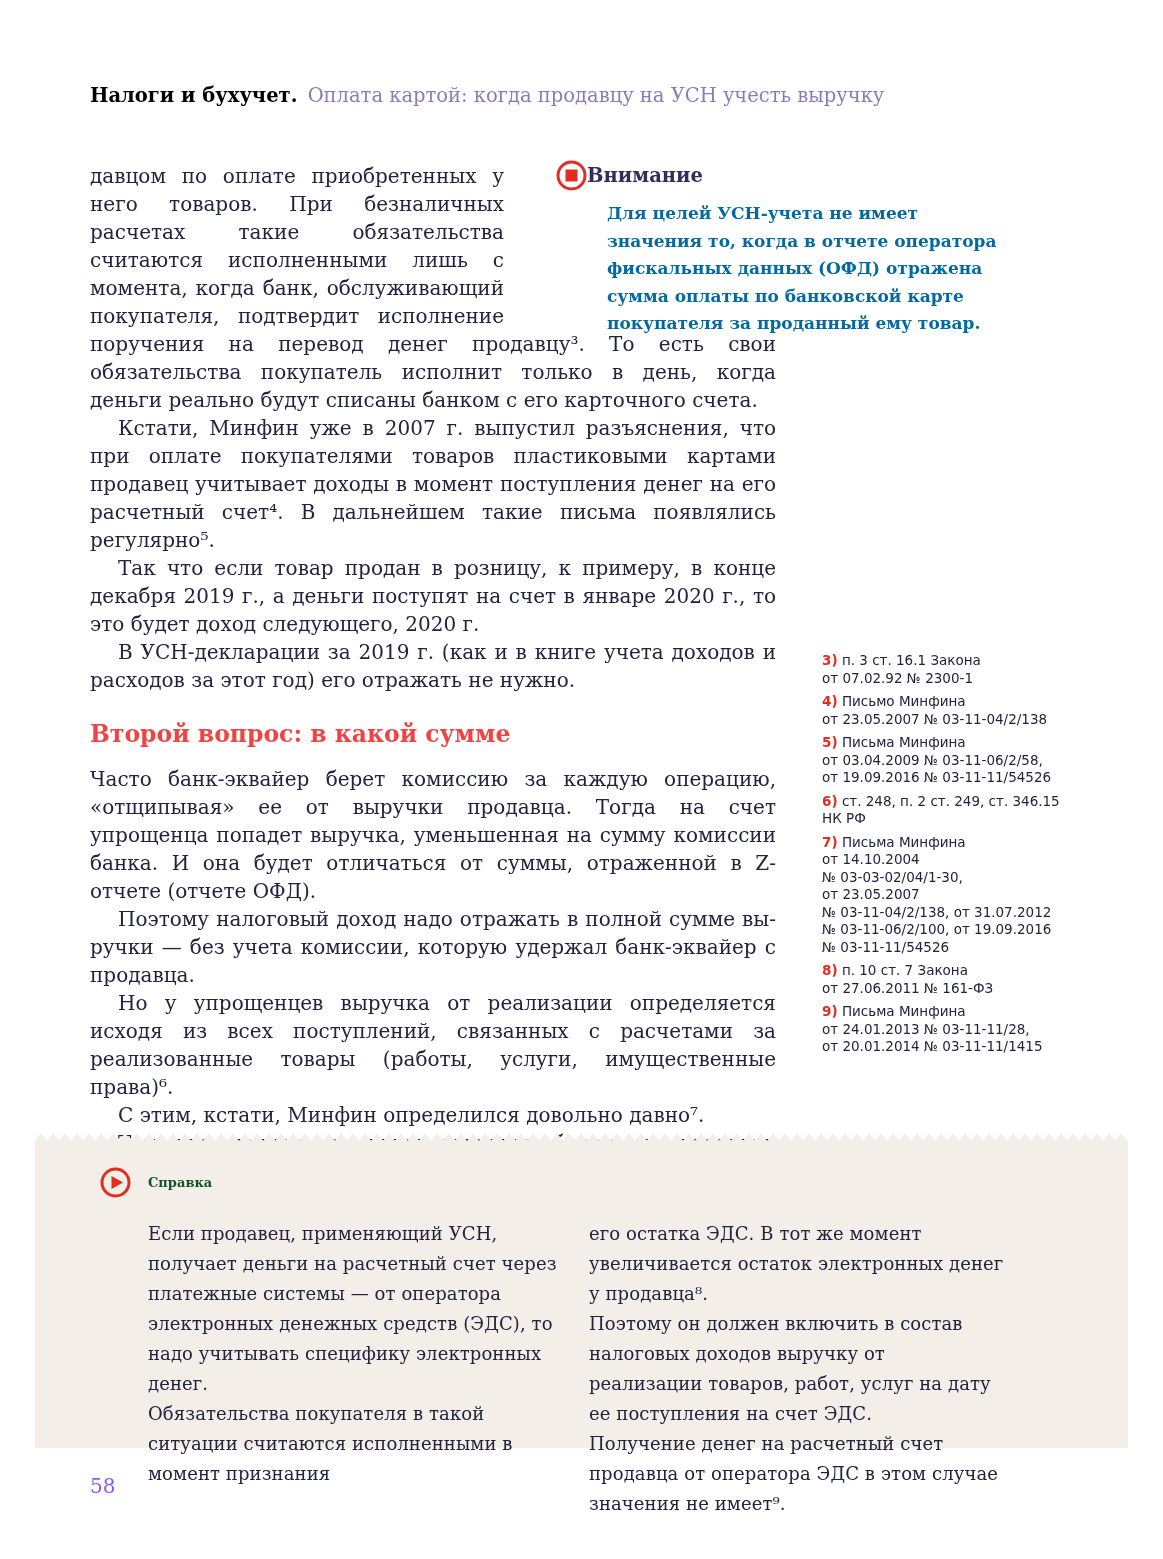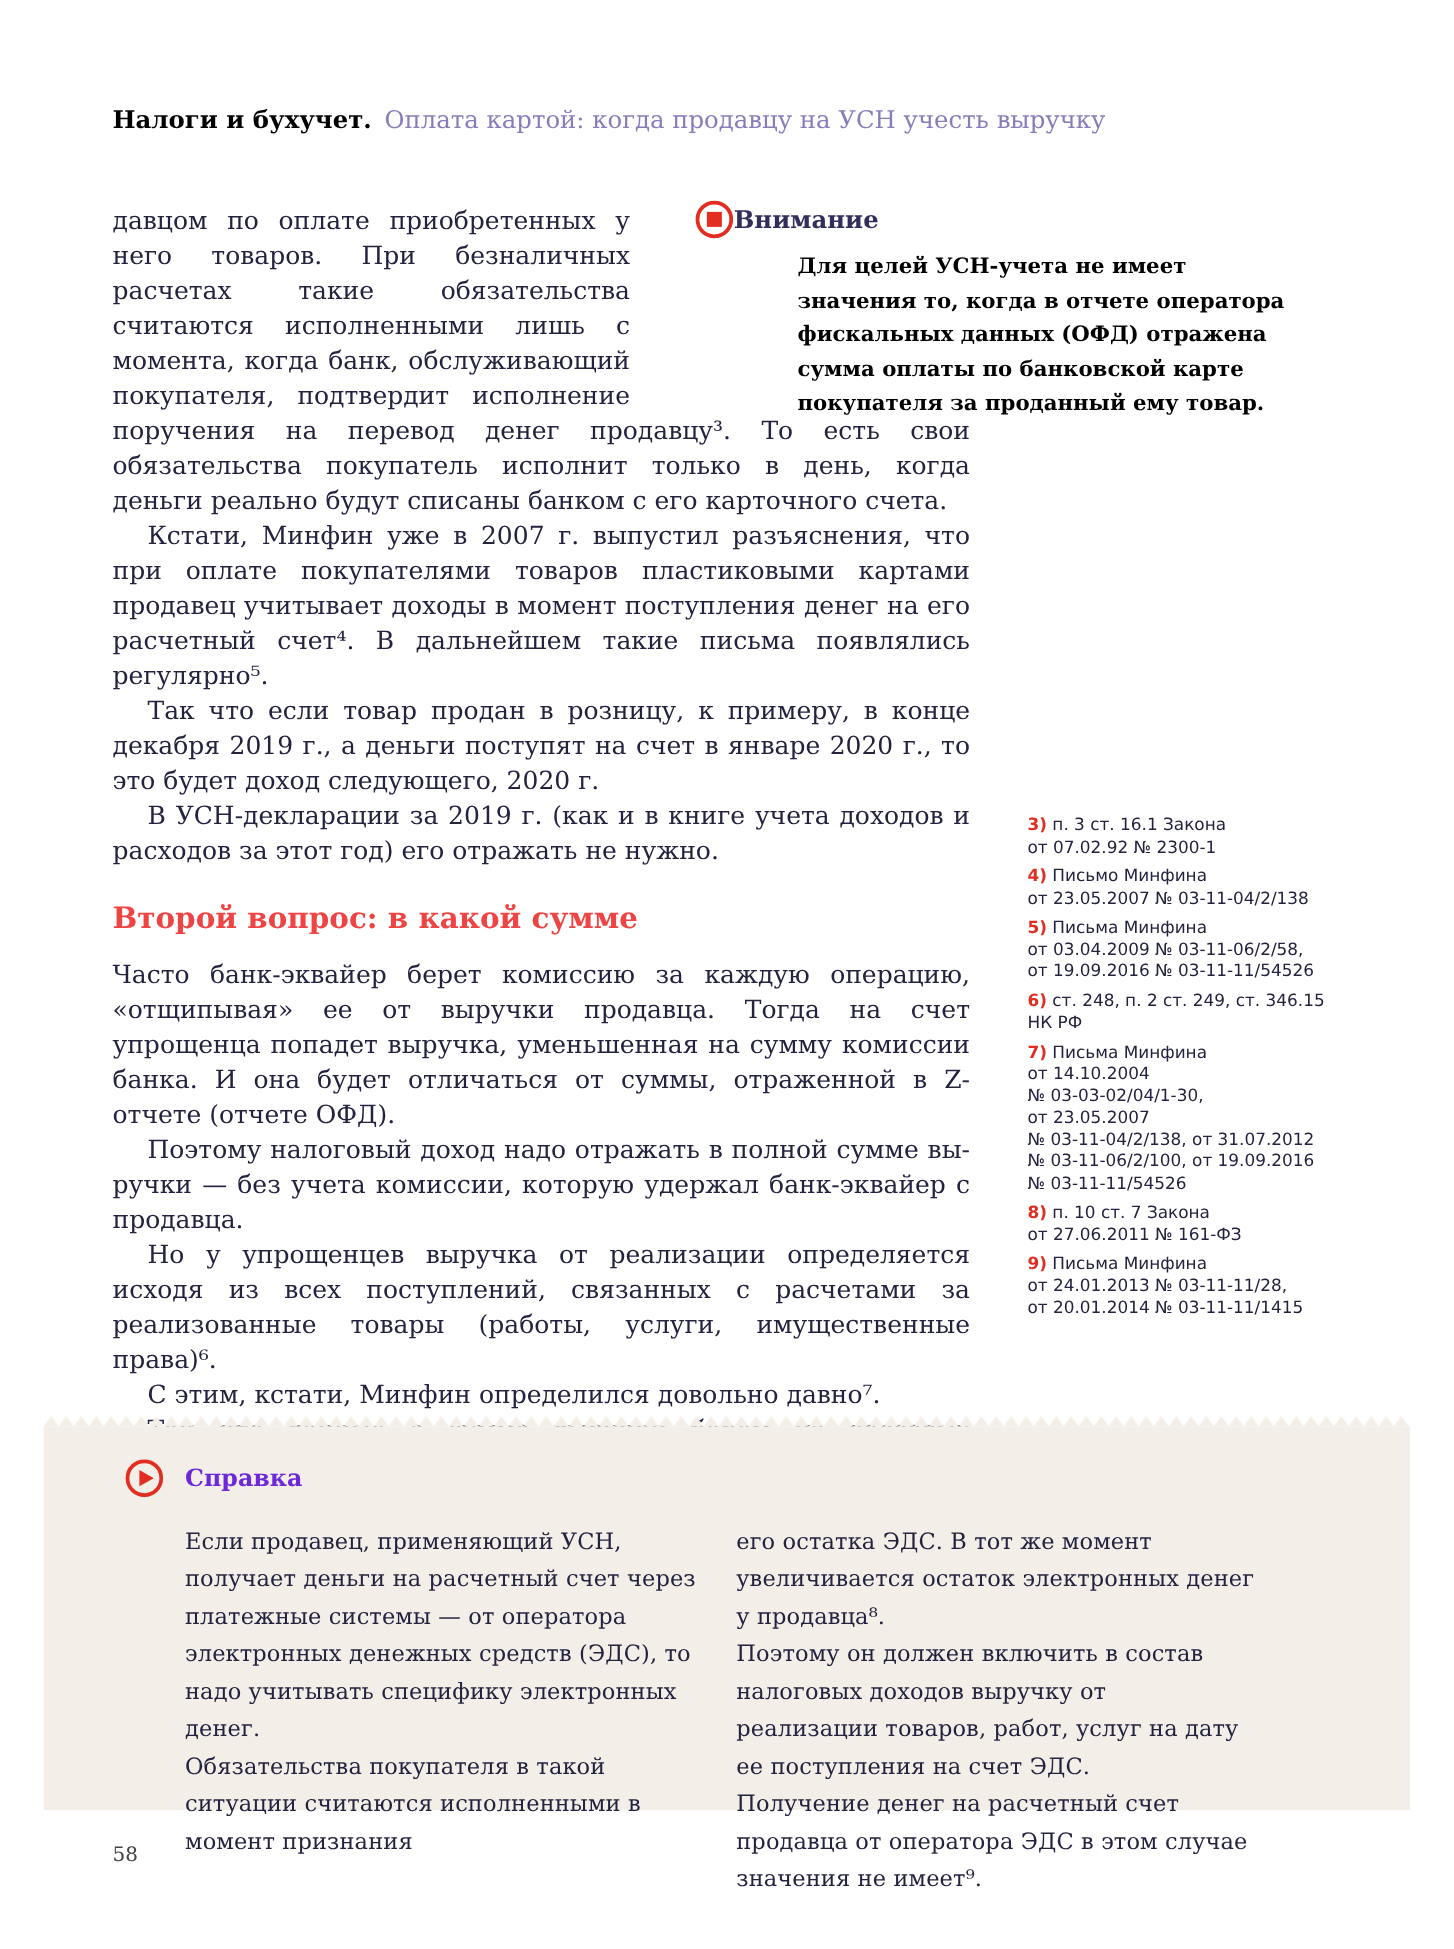--- a/index.html
+++ b/index.html
@@ -27,48 +27,48 @@
     margin:26px 0 17px; font-size:23.5px; line-height:28px;
     color:#ef4444; font-weight:bold; text-align:left;
   }
 
   
   .attention { position:absolute; left:556px; top:160px; width:492px; }
   .attn-head { display:flex; align-items:center; }
   .attn-icon svg, .ref-icon svg { display:block; }
   .attn-title { font-size:19.5px; font-weight:bold; color:#312e5c; }
   .attn-text {
-    margin:9px 0 0 82px; width:404px;
-    font-size:17px; font-weight:bold; line-height:27.5px; color:#000000;
+    margin:9px 0 0 51px; width:404px;
+    font-size:17px; font-weight:bold; line-height:27.5px; color:#0369a1;
   }
 
   
   .footnotes {
     position:absolute; left:822px; top:652px; width:256px;
     font-family:"DejaVu Sans","Liberation Sans",sans-serif;
     font-size:13.5px; line-height:17.5px; color:#23223f;
   }
   .footnote { margin:0 0 6px; }
   .fn-num { color:#e22d21; font-weight:bold; }
   .fn-text { white-space:pre-line; }
 
   
   .ref-box {
     position:absolute; left:35px; top:1141px; width:1093px; height:307px;
     background:#f3eee8;
   }
   .zigzag { position:absolute; top:-8px; left:0; }
   .ref-head { display:flex; align-items:center; gap:17px; padding:26px 0 0 65px; }
-  .ref-title { font-size:19px; font-weight:bold; color:#6d28d9; }
+  .ref-title { font-size:13px; font-weight:bold; color:#14532d; }
   .ref-cols { display:flex; gap:26px; padding:21px 0 0 113px; }
   .ref-col { width:415px; font-size:18px; line-height:30px; letter-spacing:0.1px; }
   .ref-col p { margin:0; }
 
   
-  .page-num { position:absolute; left:90px; top:1474px; font-size:16px; color:#404040; }
+  .page-num { position:absolute; left:90px; top:1474px; font-size:20px; color:#8b5cf6; }
 </style>
 </head>
 <body>
 
 <div class="page">
 
   <header class="page-header">
     <span class="rubric">Налоги и бухучет.</span>
     <span class="header-title">Оплата картой: когда продавцу на УСН учесть выручку</span>
   </header>

